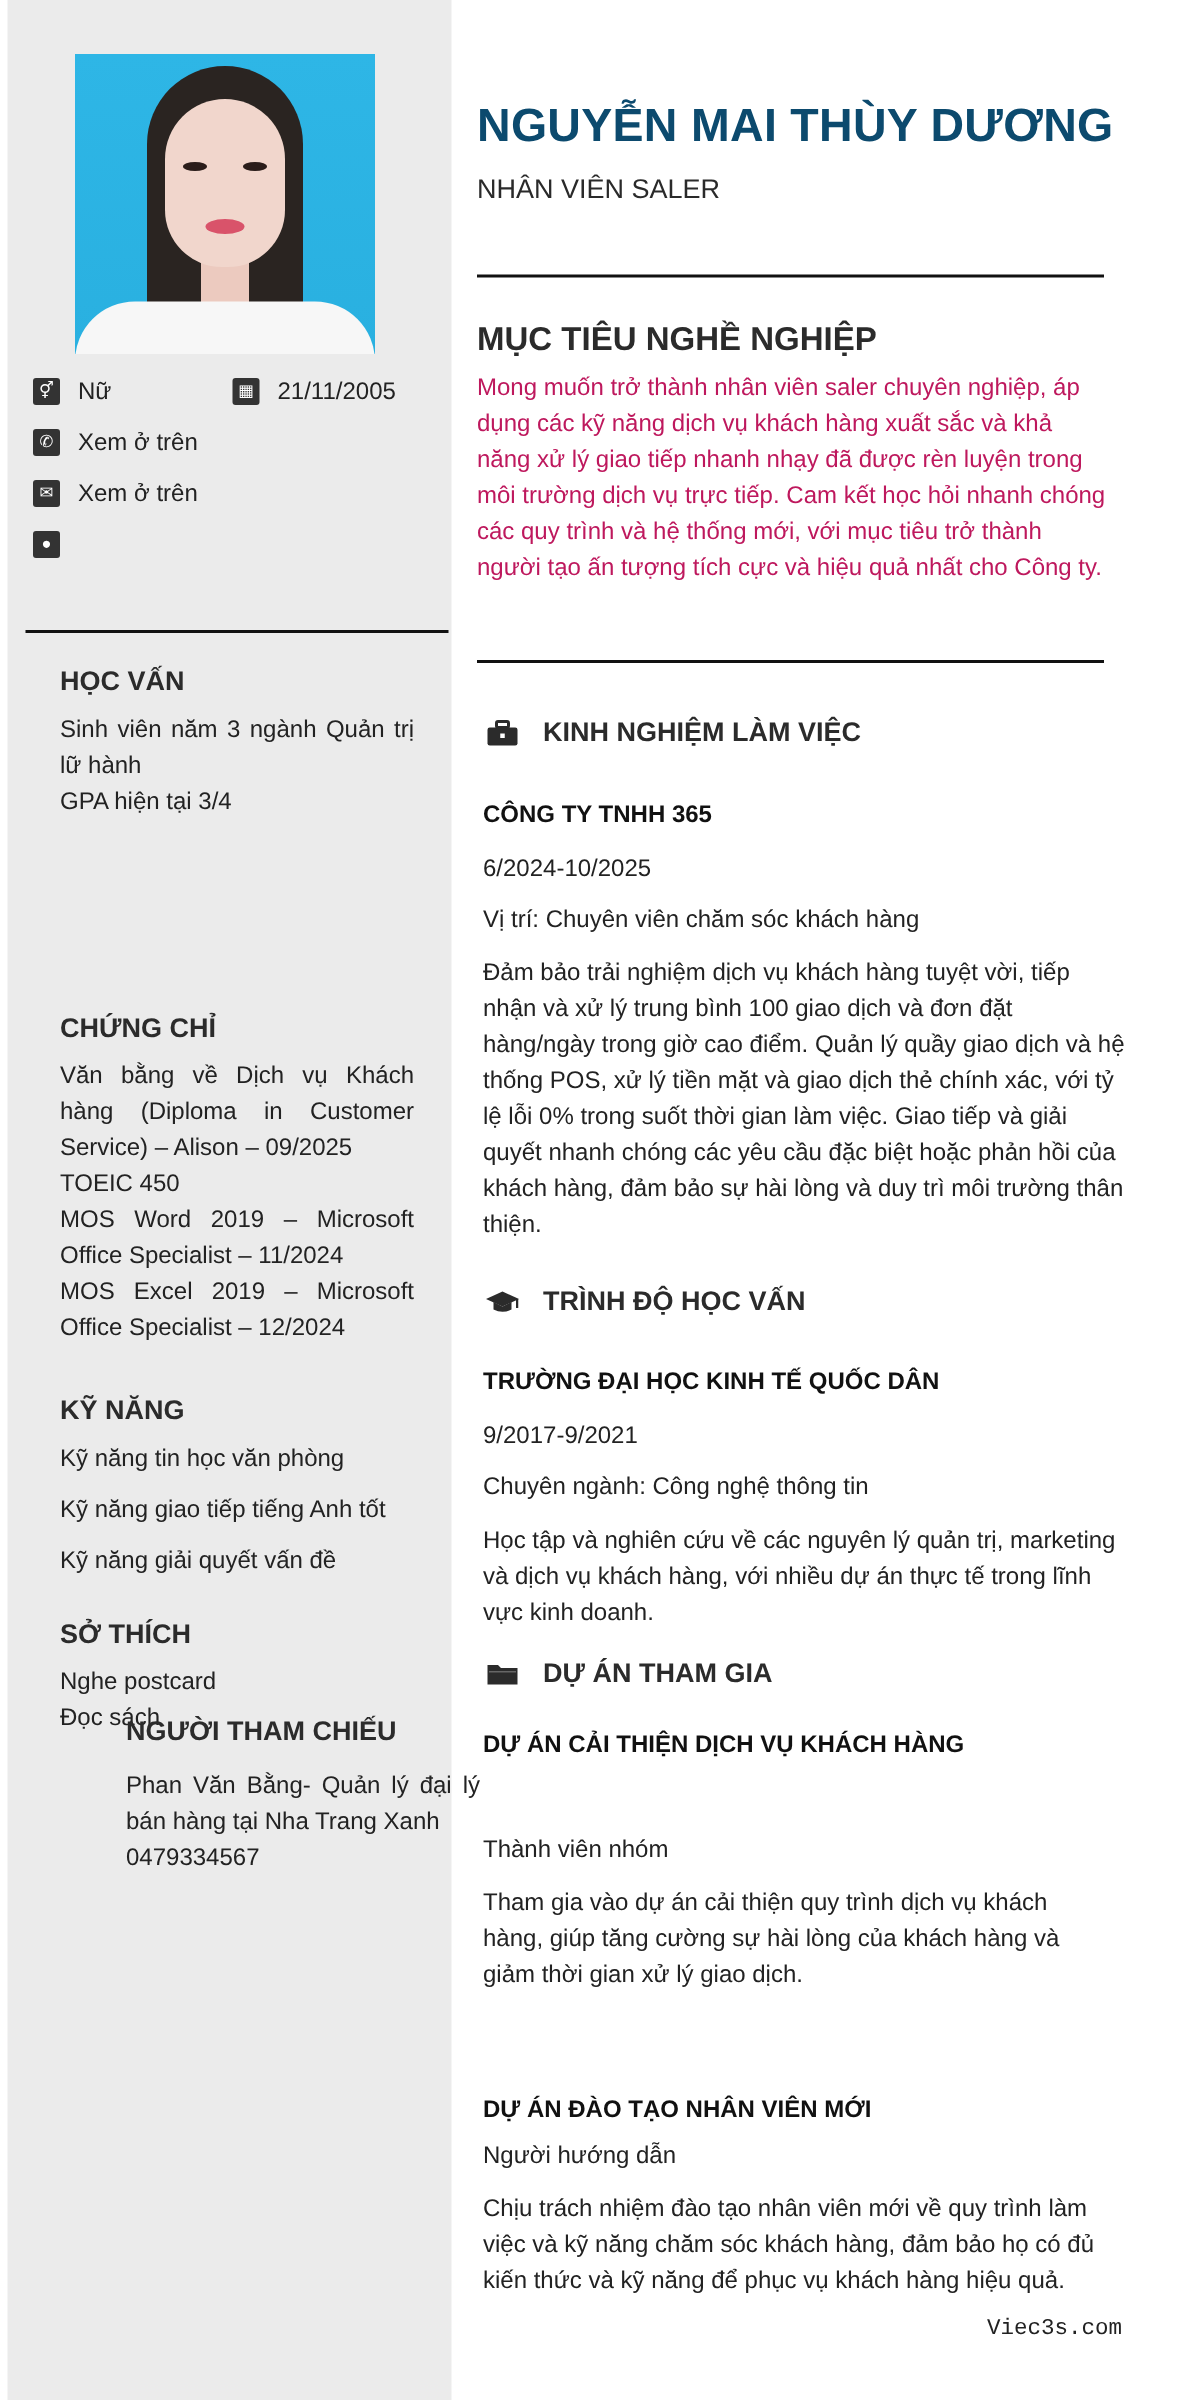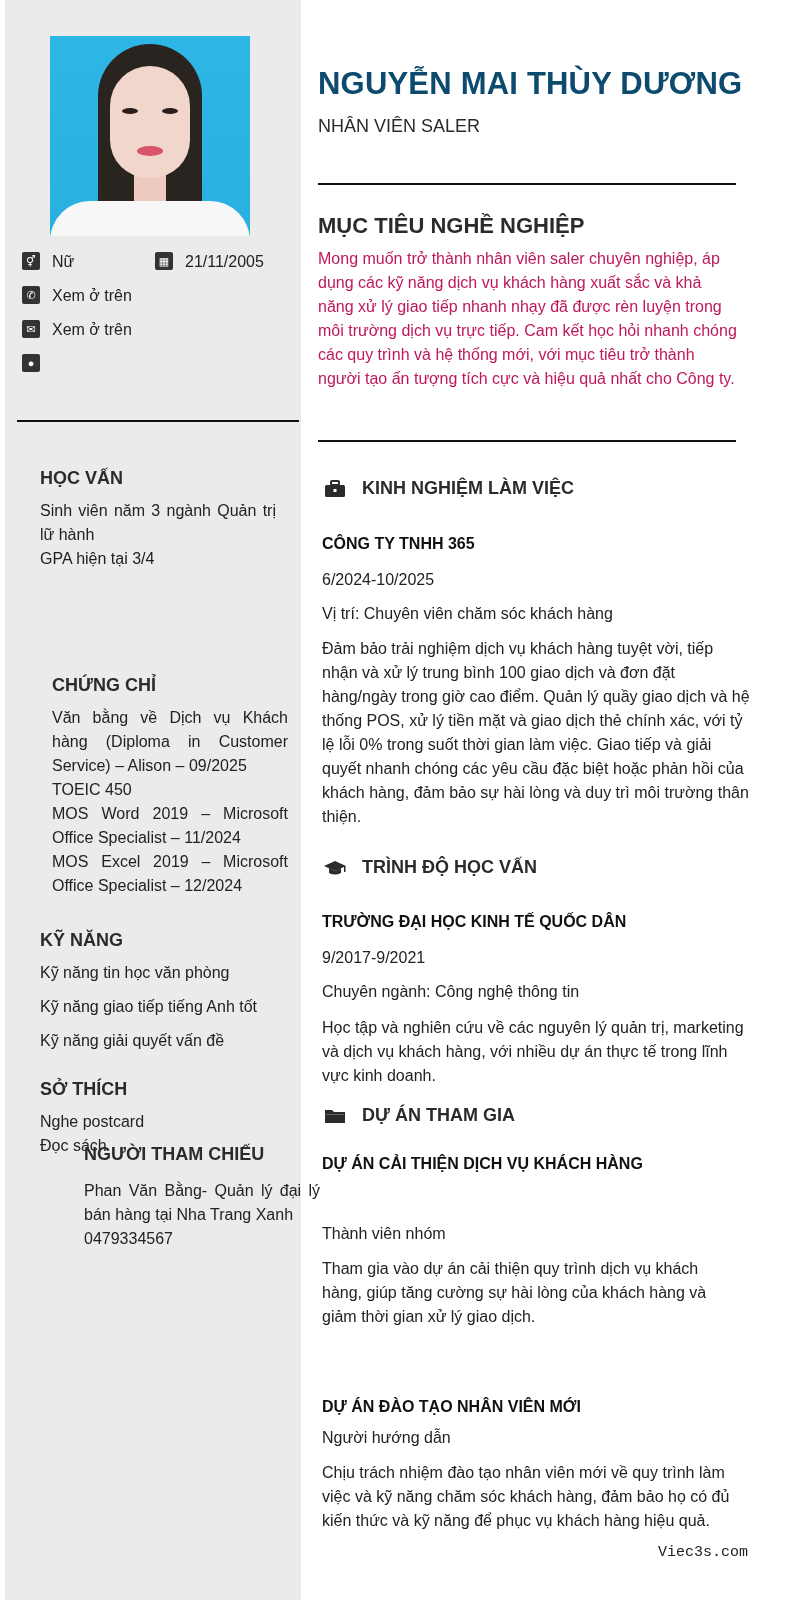--- a/index.html
+++ b/index.html
@@ -74,27 +74,27 @@
 <div class="info-row" style="left:22px; top:318px;">
   <span class="info-icon">✉</span>
   <span>Xem ở trên</span>
 </div>
 <div class="info-row" style="left:22px; top:352px;">
   <span class="info-icon">●</span>
 </div>
 
 <div class="side-divider"></div>
 
-<div class="side-section" style="top:468px;">
+<div class="side-section" style="top:444px;">
   <div class="side-title">HỌC VẤN</div>
   <div class="side-text">Sinh viên năm 3 ngành Quản trị lữ hành</div>
   <div class="side-text">GPA hiện tại 3/4</div>
 </div>
 
-<div class="side-section" style="top:675px;margin-left:12px;">
+<div class="side-section" style="top:675px;">
   <div class="side-title">CHỨNG CHỈ</div>
   <div class="side-text">Văn bằng về Dịch vụ Khách hàng (Diploma in Customer Service) – Alison – 09/2025</div>
   <div class="side-text">TOEIC 450</div>
   <div class="side-text">MOS Word 2019 – Microsoft Office Specialist – 11/2024</div>
   <div class="side-text">MOS Excel 2019 – Microsoft Office Specialist – 12/2024</div>
 </div>
 
 <div class="side-section" style="top:930px;">
   <div class="side-title">KỸ NĂNG</div>
   <div class="side-list">

